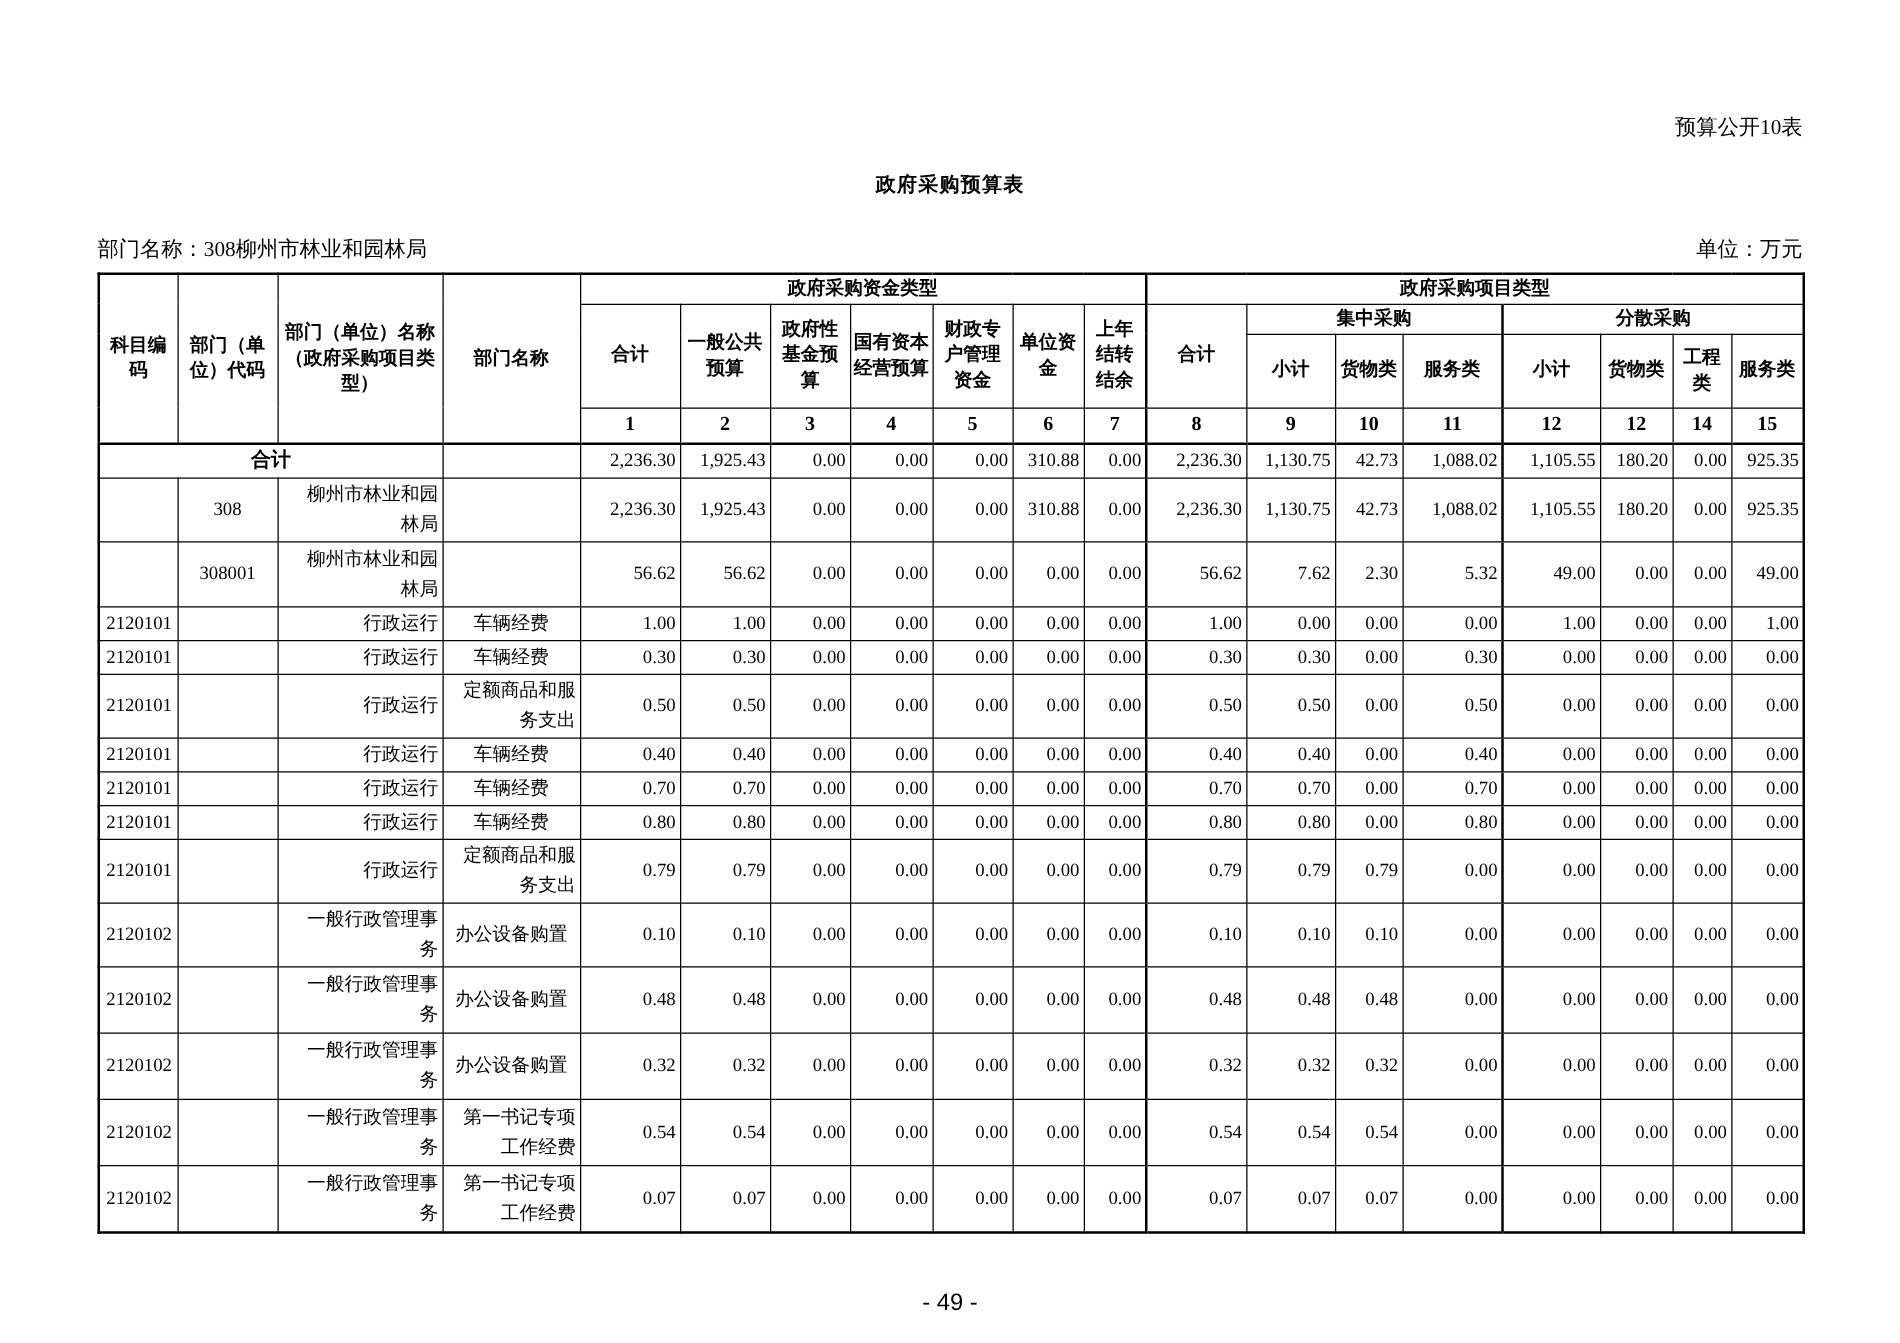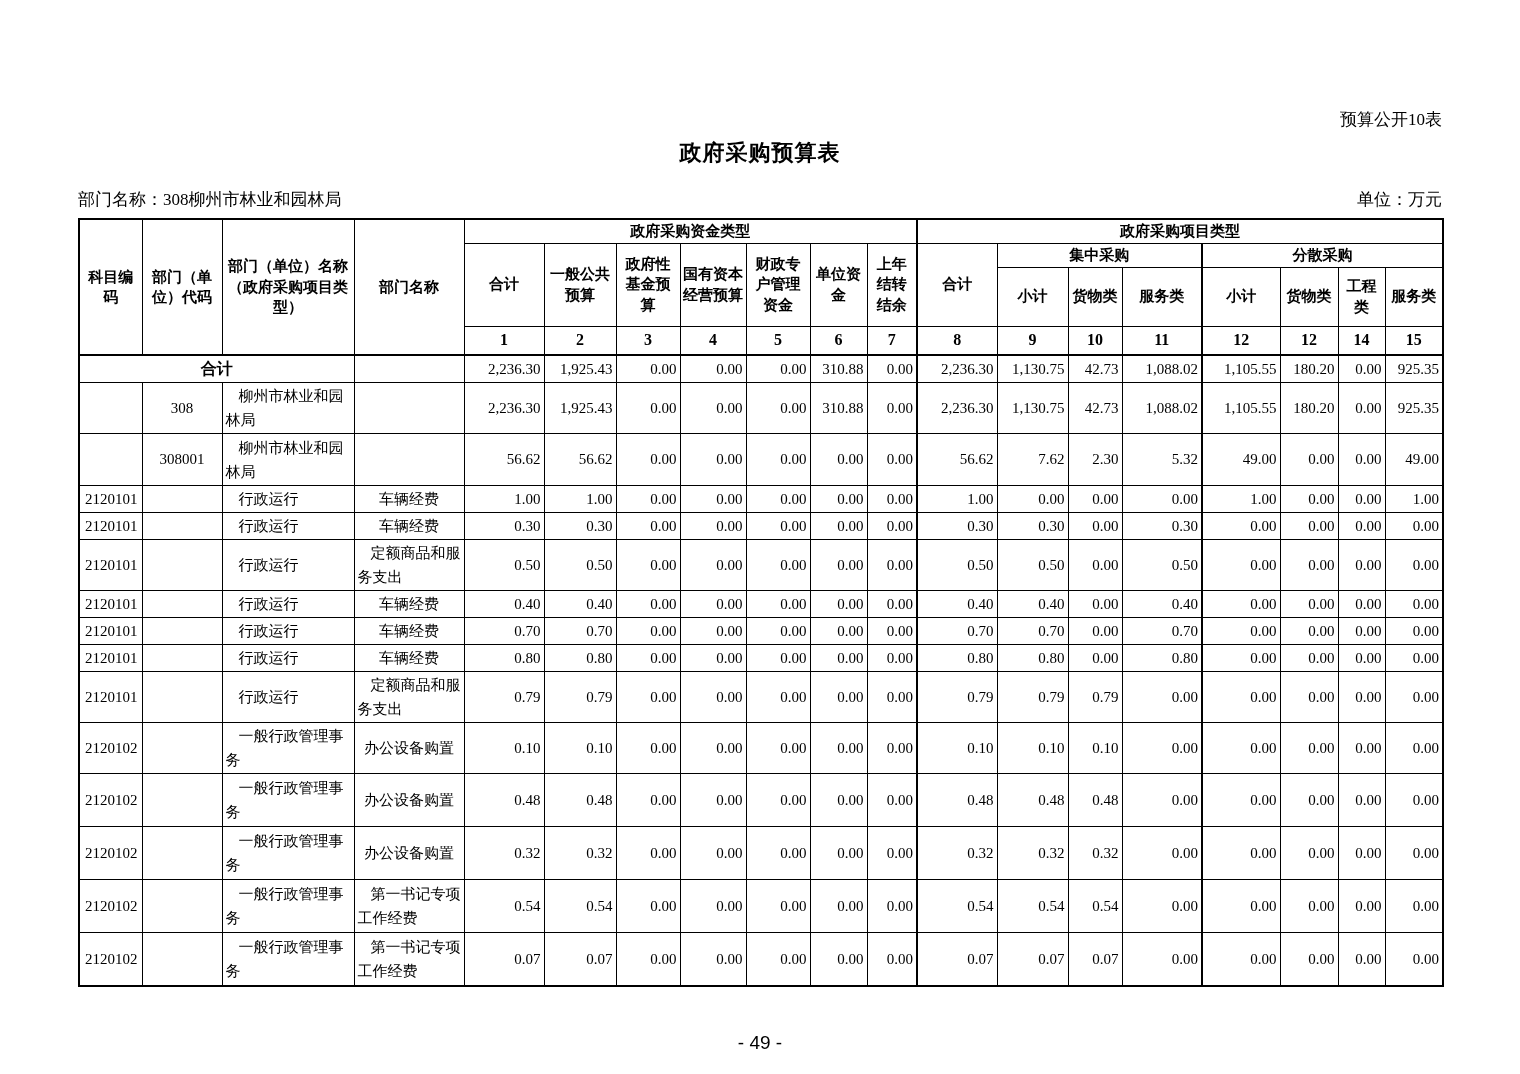--- a/index.html
+++ b/index.html
@@ -1,43 +1,43 @@
 <!DOCTYPE html>
 <html><head>
 <meta charset="utf-8">
 <style>
   html,body{margin:0;padding:0;}
   body{
     width:1520px;height:1074px;position:relative;background:#ffffff;color:#000;
     font-family:"Liberation Serif","DejaVu Serif",serif;overflow:hidden;
   }
-  .doc-label{position:absolute;top:108px;right:78px;font-size:17px;}
+  .doc-label{position:absolute;top:90px;right:78px;font-size:17px;}
   .page-title{position:absolute;top:138px;left:0;width:100%;text-align:center;
-    font-size:22px;font-weight:bold;letter-spacing:1px;}
+    font-size:16px;font-weight:bold;letter-spacing:1px;}
   .meta-row{position:absolute;top:188px;left:78px;width:1364px;font-size:17px;}
   .meta-row .unit{float:right;}
   table.budget{
     position:absolute;top:218px;left:78px;width:1364px;
     border-collapse:collapse;table-layout:fixed;border:2px solid #000;
   }
   .budget th,.budget td{
     border:1px solid #000;overflow:hidden;vertical-align:middle;
     font-size:15px;line-height:1.35;padding:0;word-break:break-all;
   }
   .budget thead th{font-weight:bold;text-align:center;padding:1px 2px;}
   tr.hr1{height:24px;}
   tr.hr2{height:24px;}
   tr.hr3{height:59px;}
   tr.hr4 th{font-weight:bold;font-size:16px;height:25px;}
   .gl{border-left:2px solid #000 !important;margin-top:32px;}
   tbody tr:first-child td{border-top:2px solid #000;}
   td.total-label{text-align:center;font-weight:bold;font-size:16px;}
   td.code{text-align:left;padding-left:5px;}
   td.dcode{text-align:center;}
-  td.name,td.proj{text-align:left;padding:1px 3px;text-indent:13px;line-height:1.6;}
+  td.name,td.proj{text-align:right;padding:1px 3px;text-indent:13px;line-height:1.6;}
   td.proj.pc{text-align:center;text-indent:0;margin-left:22px;}
   td.num{text-align:right;padding-right:3px;}
   .page-number{position:absolute;top:1032px;left:0;width:100%;text-align:center;
     font-family:"Liberation Sans","DejaVu Sans",sans-serif;font-size:19px;}
 </style>
 </head>
 <body>
 
 <div class="doc-label">预算公开10表</div>
 <div class="page-title">政府采购预算表</div>

